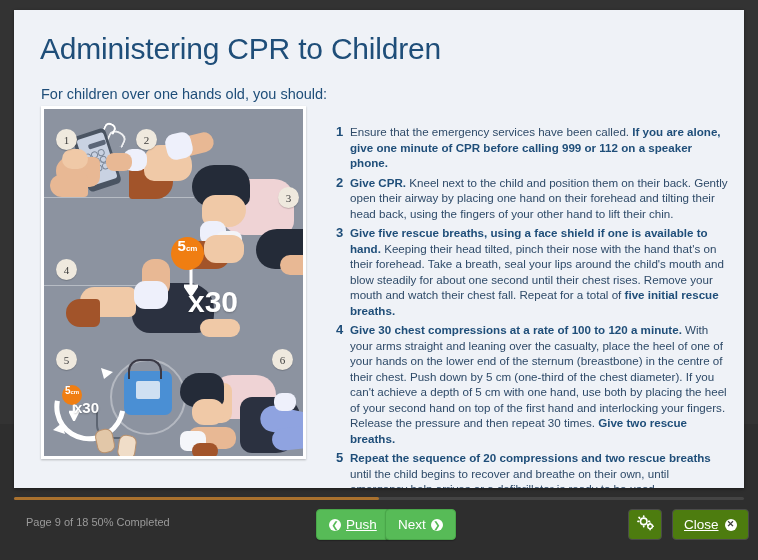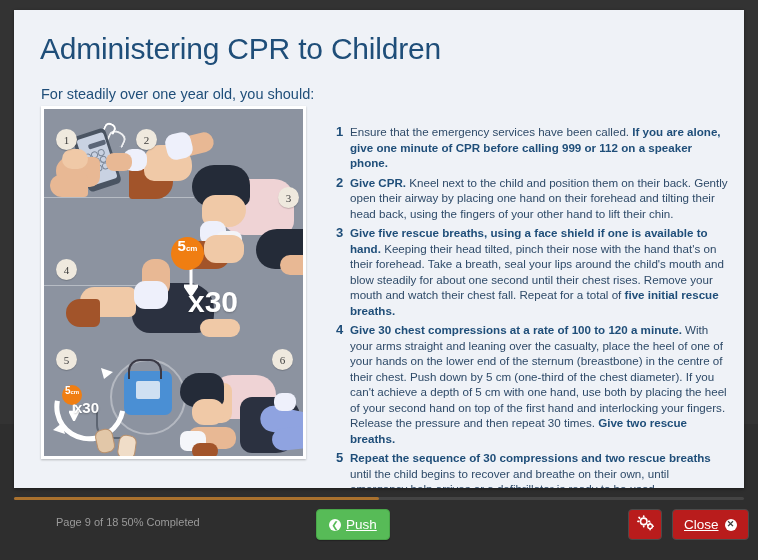--- a/index.html
+++ b/index.html
@@ -174,21 +174,20 @@
     width: 758px;
     height: 59px;
   }
   #page-status {
     position: absolute;
     left: 26px;
     top: 15px;
     font-size: 11px;
     color: #9a9a9a;
     white-space: nowrap;
-    margin-left: 30px;
   }
   .nav-btn {
     position: absolute;
     top: 8px;
     height: 31px;
     background: #57bb57;
     border: 1px solid #49a749;
     border-radius: 4px;
     color: #ffffff;
     font-size: 13.5px;
@@ -216,21 +215,21 @@
     color: #57bb57;
     font-size: 9px;
     text-align: center;
     flex: 0 0 12px;
   }
 
   .util-btn {
     position: absolute;
     top: 8px;
     height: 31px;
-    background: #b91c1c;
+    background: #4d7c0f;
     border: 1px solid #4a4a4a;
     border-radius: 4px;
     color: #ffffff;
     font-size: 13.5px;
     display: flex;
     align-items: center;
     justify-content: center;
     gap: 6px;
     padding: 0 11px;
     box-sizing: border-box;
@@ -254,21 +253,21 @@
   }
 </style>
 </head>
 <body>
 
 <div id="viewer">
 
   <div id="slide-card">
 
     <div id="page-title">Administering CPR to Children</div>
-    <div id="page-subtitle">For steadily over one year old, you should:</div>
+    <div id="page-subtitle">For children over one hands old, you should:</div>
 
     <div id="illustration">
 
       <div class="panel-div" style="left:0;top:88px;width:150px;height:1px;"></div>
       <div class="panel-div" style="left:0;top:176px;width:150px;height:1px;"></div>
 
       <div class="fig" style="left:60px;top:14px;width:8px;height:8px;border:2px solid #fff;border-radius:50% 50% 0 0;border-bottom:none;transform:rotate(25deg);"></div>
       <div class="fig" style="left:64px;top:22px;width:14px;height:12px;border:2px solid #fff;border-radius:50% 50% 0 0;border-bottom:none;transform:rotate(25deg);opacity:.85;"></div>
       <div class="fig phone-body" style="left:36px;top:22px;width:34px;height:58px;border-radius:5px;transform:rotate(-18deg);"></div>
       <div class="fig phone-screen" style="left:39px;top:26px;width:28px;height:48px;border-radius:3px;transform:rotate(-18deg);"></div>
@@ -385,40 +384,44 @@
       <div class="step-row">
         <div class="step-num">3</div>
         <div class="step-text"><b>Give five rescue breaths, using a face shield if one is available to hand.</b> Keeping their head tilted, pinch their nose with the hand that's on their forehead. Take a breath, seal your lips around the child's mouth and blow steadily for about one second until their chest rises. Remove your mouth and watch their chest fall. Repeat for a total of <b>five initial rescue breaths.</b></div>
       </div>
       <div class="step-row">
         <div class="step-num">4</div>
         <div class="step-text"><b>Give 30 chest compressions at a rate of 100 to 120 a minute.</b> With your arms straight and leaning over the casualty, place the heel of one of your hands on the lower end of the sternum (breastbone) in the centre of their chest. Push down by 5 cm (one-third of the chest diameter). If you can't achieve a depth of 5 cm with one hand, use both by placing the heel of your second hand on top of the first hand and interlocking your fingers. Release the pressure and then repeat 30 times. <b>Give two rescue breaths.</b></div>
       </div>
       <div class="step-row">
         <div class="step-num">5</div>
-        <div class="step-text"><b>Repeat the sequence of 30 compressions and two rescue breaths</b> until the child begins to recover and breathe on their own, until emergency help arrives or a defibrillator is ready to be used.</div>
+        <div class="step-text"><b>Repeat the sequence of 20 compressions and two rescue breaths</b> until the child begins to recover and breathe on their own, until emergency help arrives or a defibrillator is ready to be used.</div>
       </div>
 
     </div>
 
   </div>
 
   <div id="progress-track">
     <div id="progress-fill" style="width: 50%; background: rgb(169, 113, 46);"></div>
   </div>
 
   <div id="footer">
 
     <div id="page-status">Page 9 of 18   50% Completed</div>
 
     <div class="nav-btn" id="prev-button">
       <span class="circ-icon">❮</span>
       <span class="label">Push</span>
     </div>
 
+    <div class="nav-btn" id="next-button">
+      <span class="label">Next</span>
+      <span class="circ-icon">❯</span>
+    </div>
 
     <div class="util-btn" id="settings-button">
       <span>
         <svg width="17" height="17" viewBox="0 0 24 24" fill="#ffffff">
           <circle cx="9.5" cy="9" r="4.6" fill="none" stroke="#ffffff" stroke-width="2.2"></circle>
           <rect x="8.3" y="0.3" width="2.4" height="3.4" rx="1"></rect>
           <rect x="8.3" y="14.3" width="2.4" height="3.4" rx="1"></rect>
           <rect x="0.2" y="7.8" width="3.4" height="2.4" rx="1"></rect>
           <rect x="15.4" y="7.8" width="3.4" height="2.4" rx="1"></rect>
           <rect x="2.1" y="2.1" width="2.4" height="3.4" rx="1" transform="rotate(-45 3.3 3.8)"></rect>

